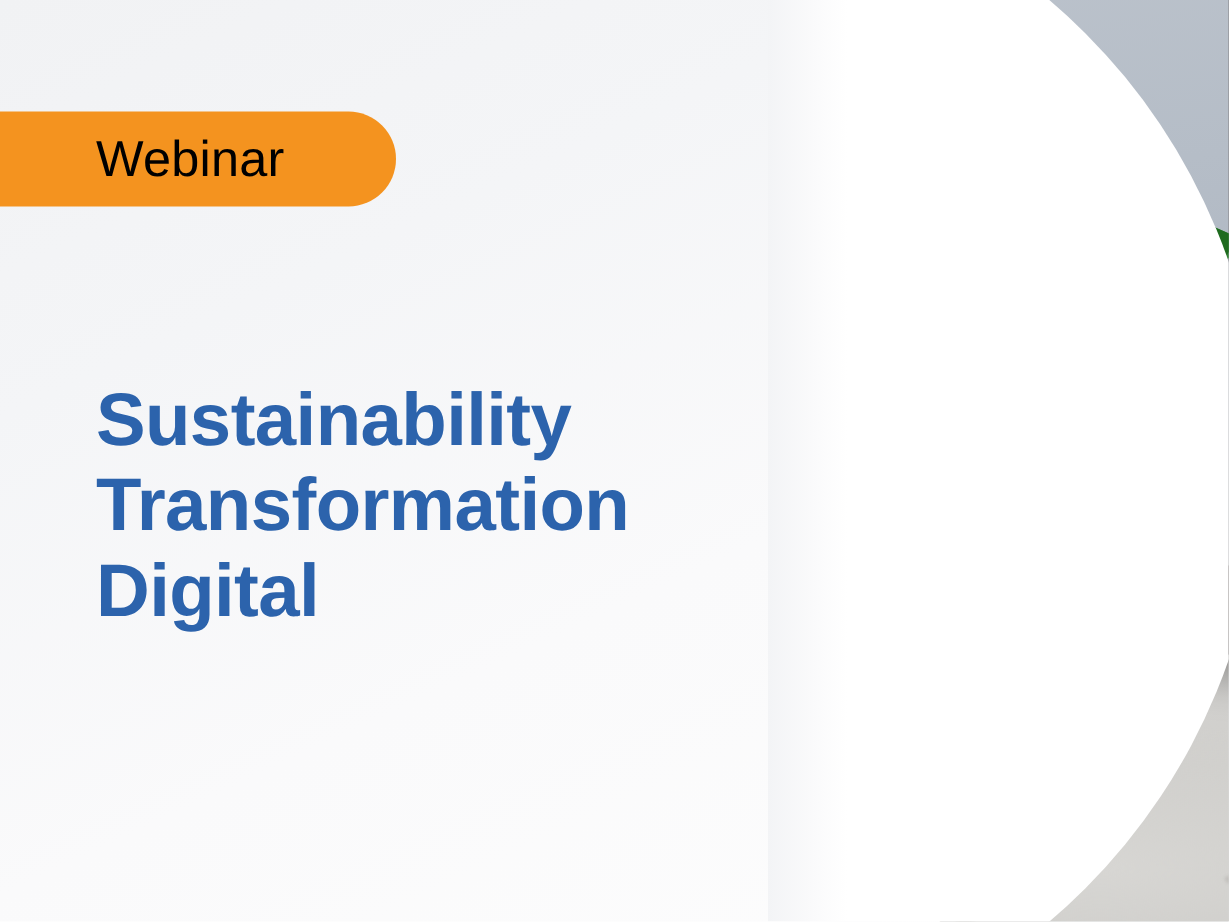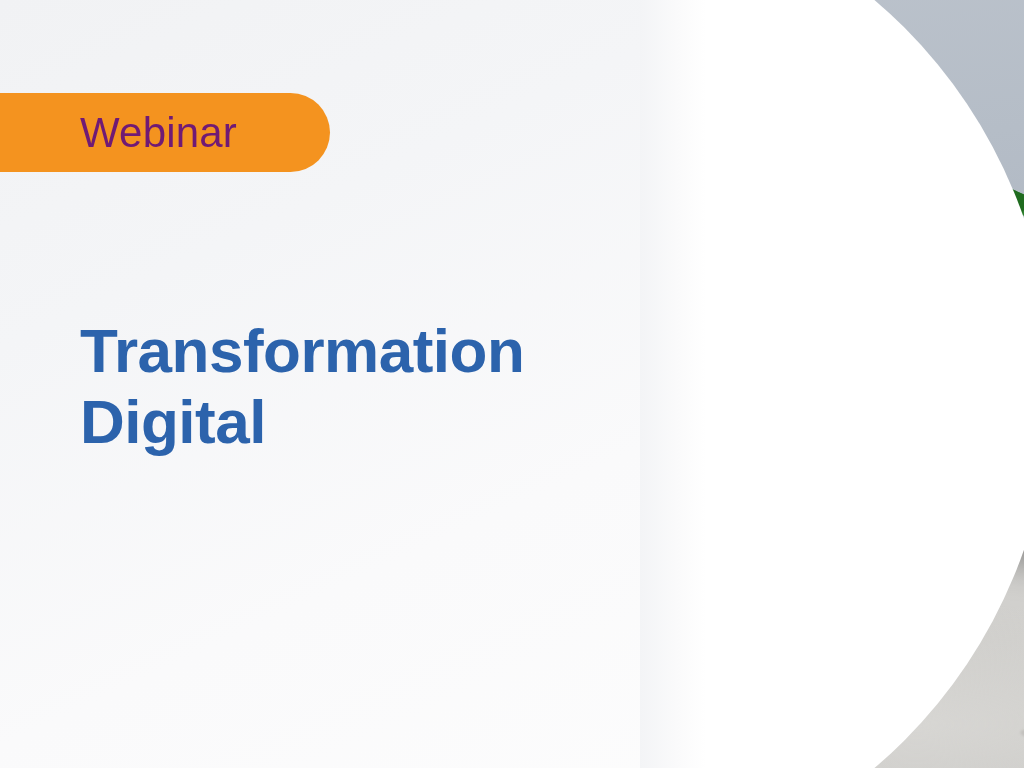--- a/index.html
+++ b/index.html
@@ -118,21 +118,21 @@
   
   .badge{
     position:absolute;left:0;top:93px;
     height:79px;width:330px;
     background:#f4931f;
     border-radius:0 42px 42px 0;
     display:flex;align-items:center;
   }
   .badge-label{
     margin-left:80px;
-    color:#701a75;
+    color:#000000;
     font-size:42px;
     font-weight:300;
     letter-spacing:.2px;
     line-height:1;
   }
   .headline{
     position:absolute;left:80px;top:315px;width:530px;
     color:#2c63ac;
     font-size:62px;
     font-weight:bold;
@@ -212,17 +212,18 @@
 
     <div class="arc-mask"></div>
     <div class="panel-left-fade"></div>
   </div>
 
   <div class="badge">
     <span class="badge-label">Webinar</span>
   </div>
 
   <div class="headline">
+    <span class="ln">Sustainability</span>
     <span class="ln">Transformation</span>
     <span class="ln">Digital</span>
   </div>
 
 </div>
 
 </body></html>

